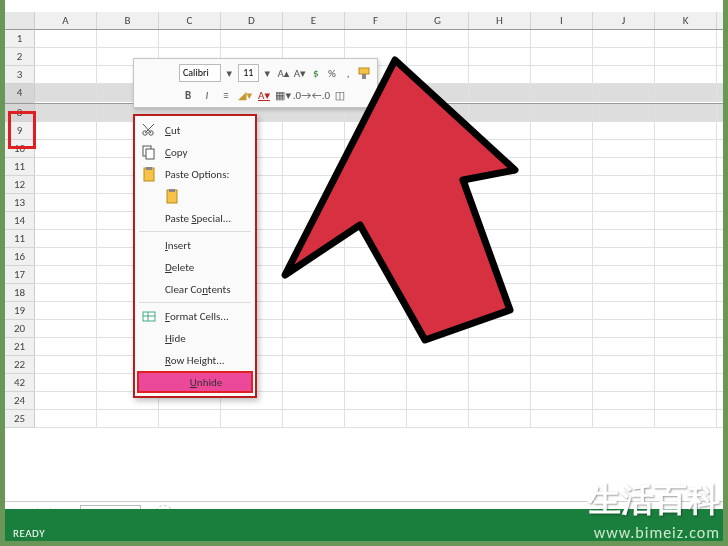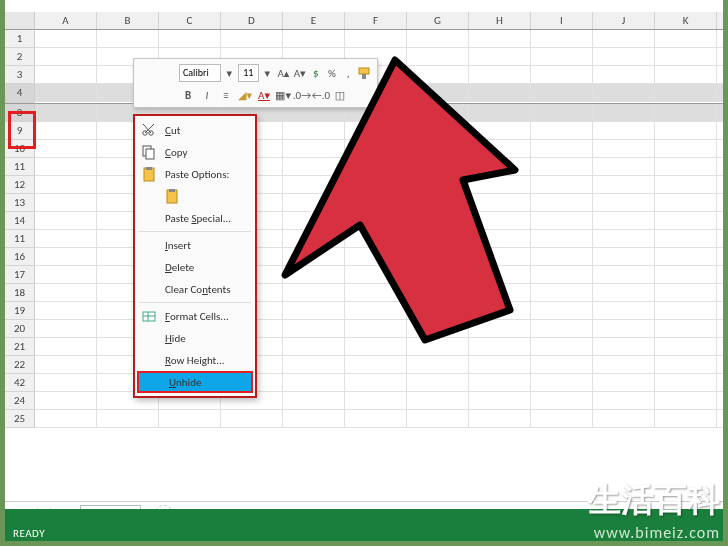--- a/index.html
+++ b/index.html
@@ -18,21 +18,21 @@
 .row{height:18px;border-bottom:1px solid #e0e0e0;display:flex;}
 .row.sel{background:#ddd;}
 .row .cell{flex:0 0 62px;border-right:1px solid #e0e0e0;}
 .mini-toolbar{position:absolute;left:128px;top:58px;width:245px;height:50px;background:#fafafa;border:1px solid #c4c4c4;z-index:5;box-shadow:1px 2px 4px rgba(0,0,0,.2);padding:3px 5px;}
 .mt-row{display:flex;align-items:center;gap:1px;height:22px;margin-left:40px;}
 .mt-font{width:48px;height:18px;border:1px solid #bbb;background:#fff;font-size:10px;padding:0 3px;line-height:16px;}
 .mt-size{width:24px;height:18px;border:1px solid #bbb;background:#fff;font-size:10px;text-align:center;line-height:16px;}
 .mt-btn{width:18px;height:18px;display:flex;align-items:center;justify-content:center;font-size:11px;color:#555;}
 .context-menu{position:absolute;left:128px;top:114px;width:124px;background:#fafafa;border:2px solid #b91c1c;z-index:5;box-shadow:2px 3px 6px rgba(0,0,0,.25);padding:3px 0;}
 .cm-item{height:22px;display:flex;align-items:center;padding:0 8px 0 30px;position:relative;color:#333;font-size:11px;}
-.cm-item.hover{background:#0ea5e9;}
+.cm-item.hover{background:#ec4899;justify-content:center;}
 .cm-item .u{text-decoration:underline;}
 .cm-item.hl{border:2px solid #e02020;margin:0 2px;}
 .cm-icon{position:absolute;left:6px;top:3px;width:16px;height:16px;}
 .cm-sep{height:1px;background:#ddd;margin:2px 4px;}
 .arrow{position:absolute;left:260px;top:50px;z-index:10;pointer-events:none;}
 .tabs{position:absolute;left:0;bottom:16px;right:0;height:24px;background:#fff;border-top:1px solid #ccc;display:flex;align-items:center;padding-left:25px;gap:6px;}
 .tab-nav{width:11px;height:11px;}
 .tab{background:#fff;border:1px solid #bbb;border-bottom:none;padding:3px 14px;font-size:11px;position:relative;top:1px;}
 .tab-add{width:18px;height:18px;border:1px dashed #bbb;border-radius:50%;display:flex;align-items:center;justify-content:center;font-size:12px;color:#888;margin-left:8px;}
 .status{position:absolute;left:0;bottom:0;right:0;height:18px;background:#1a7f3c;color:#fff;font-size:10px;line-height:18px;padding:16px 8px;letter-spacing:.5px;}

